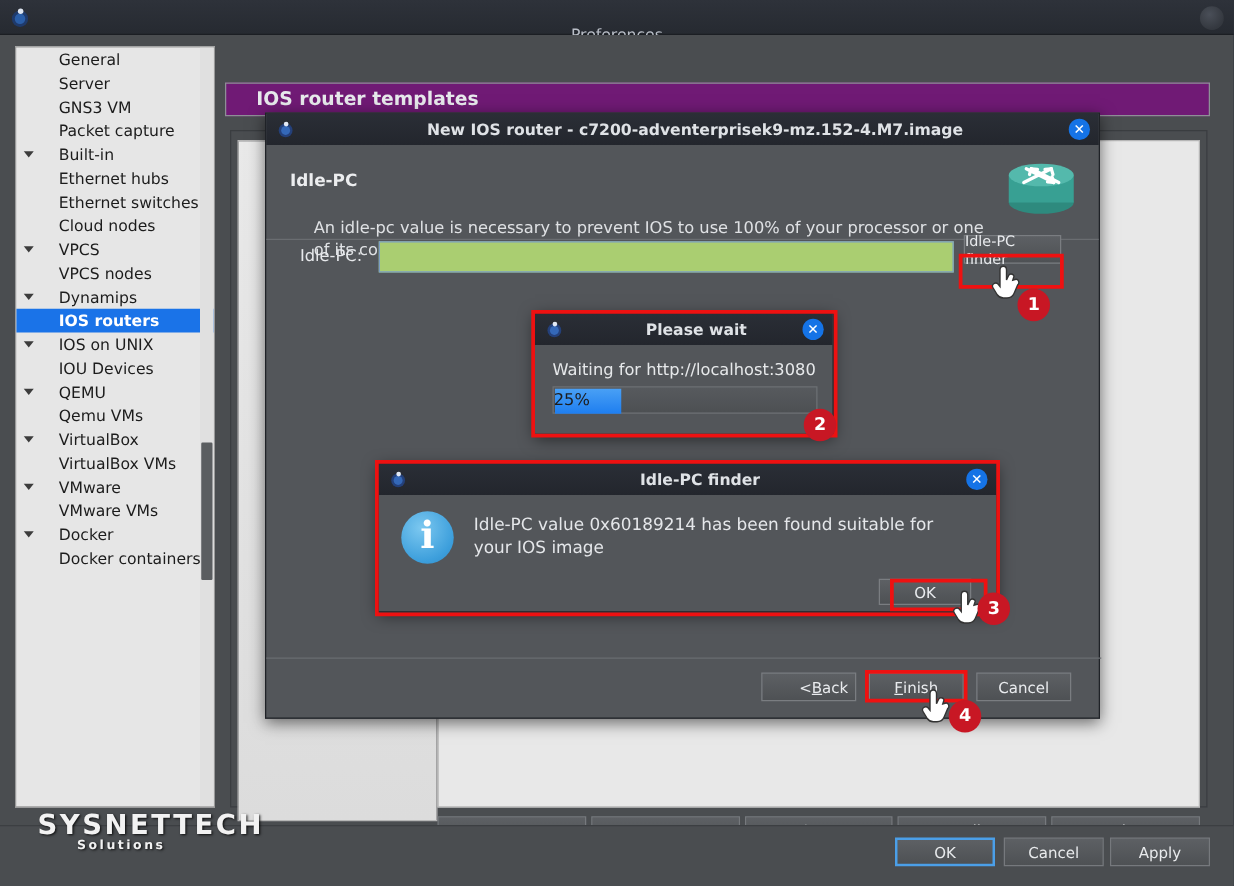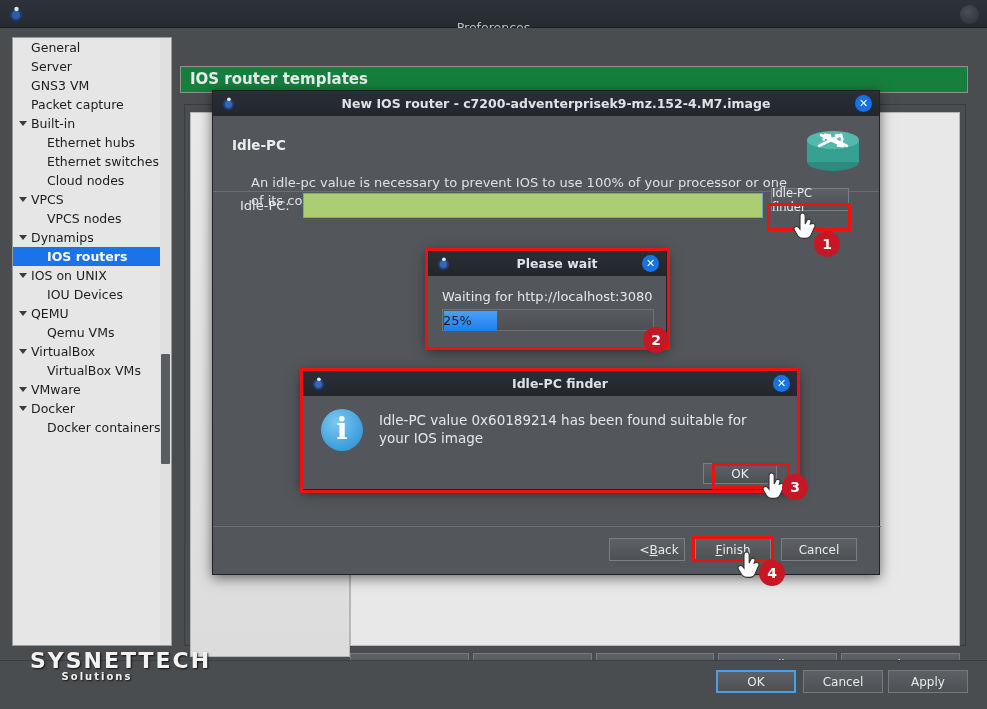--- a/index.html
+++ b/index.html
@@ -42,21 +42,21 @@
     background: #e6e6e6;
     border: 1px solid #9a9a9a;
     overflow: hidden;
   }
   .side-item {
     height: 19px; line-height: 19px;
     font-size: 12.5px; color: #1c1c1c;
     white-space: nowrap;
     position: relative;
   }
-  .side-item.lvl0 { padding-left: 18px; }
+  .side-item.lvl0 { padding-left: 34px; }
   .side-item.lvl1 { padding-left: 34px; }
   .side-item.sel { background: #1a73e8; color: #fff; font-weight: bold; }
   .side-item .arrow {
     position: absolute; left: 6px; top: 7px;
     width: 0; height: 0;
     border-left: 4px solid transparent;
     border-right: 4px solid transparent;
     border-top: 5px solid #3c3c3c;
   }
   .sb-track {
@@ -64,24 +64,24 @@
     background: #e0e0e0;
   }
   .sb-thumb {
     position: absolute; right: 1px; top: 316px; width: 9px; height: 110px;
     background: #5a5d60; border-radius: 1px;
   }
 
   
   .pane-header {
     position: absolute; left: 180px; top: 38px; width: 788px; height: 27px;
-    background: #15803d;
+    background: #701a75;
     border: 1px solid #8d9096;
     color: #e7e9ec; font-size: 15px; font-weight: bold;
-    line-height: 25px; padding-left: 9px;
+    line-height: 25px; padding-left: 24px;
   }
   .pane-body {
     position: absolute; left: 184px; top: 76px; width: 782px; height: 542px;
     background: #4a4d50; border: 1px solid #3a3d40;
   }
   .tree-panel {
     position: absolute; left: 190px; top: 84px; width: 160px; height: 545px;
     background: linear-gradient(#e9e9e9, #dcdcdc);
     border: 1px solid #b6b6b6;
   }
@@ -296,20 +296,21 @@
           <div class="side-item lvl1"><span>VPCS nodes</span></div>
           <div class="side-item lvl0"><span class="arrow"></span><span>Dynamips</span></div>
           <div class="side-item lvl1 sel"><span>IOS routers</span></div>
           <div class="side-item lvl0"><span class="arrow"></span><span>IOS on UNIX</span></div>
           <div class="side-item lvl1"><span>IOU Devices</span></div>
           <div class="side-item lvl0"><span class="arrow"></span><span>QEMU</span></div>
           <div class="side-item lvl1"><span>Qemu VMs</span></div>
           <div class="side-item lvl0"><span class="arrow"></span><span>VirtualBox</span></div>
           <div class="side-item lvl1"><span>VirtualBox VMs</span></div>
           <div class="side-item lvl0"><span class="arrow"></span><span>VMware</span></div>
+          <div class="side-item lvl1"><span>VMware VMs</span></div>
           <div class="side-item lvl0"><span class="arrow"></span><span>Docker</span></div>
           <div class="side-item lvl1"><span>Docker containers</span></div>
         </div>
       <div class="sb-track">
         <div class="sb-thumb"></div>
       </div>
     </div>
 
     <div class="pane-header">IOS router templates</div>
 

